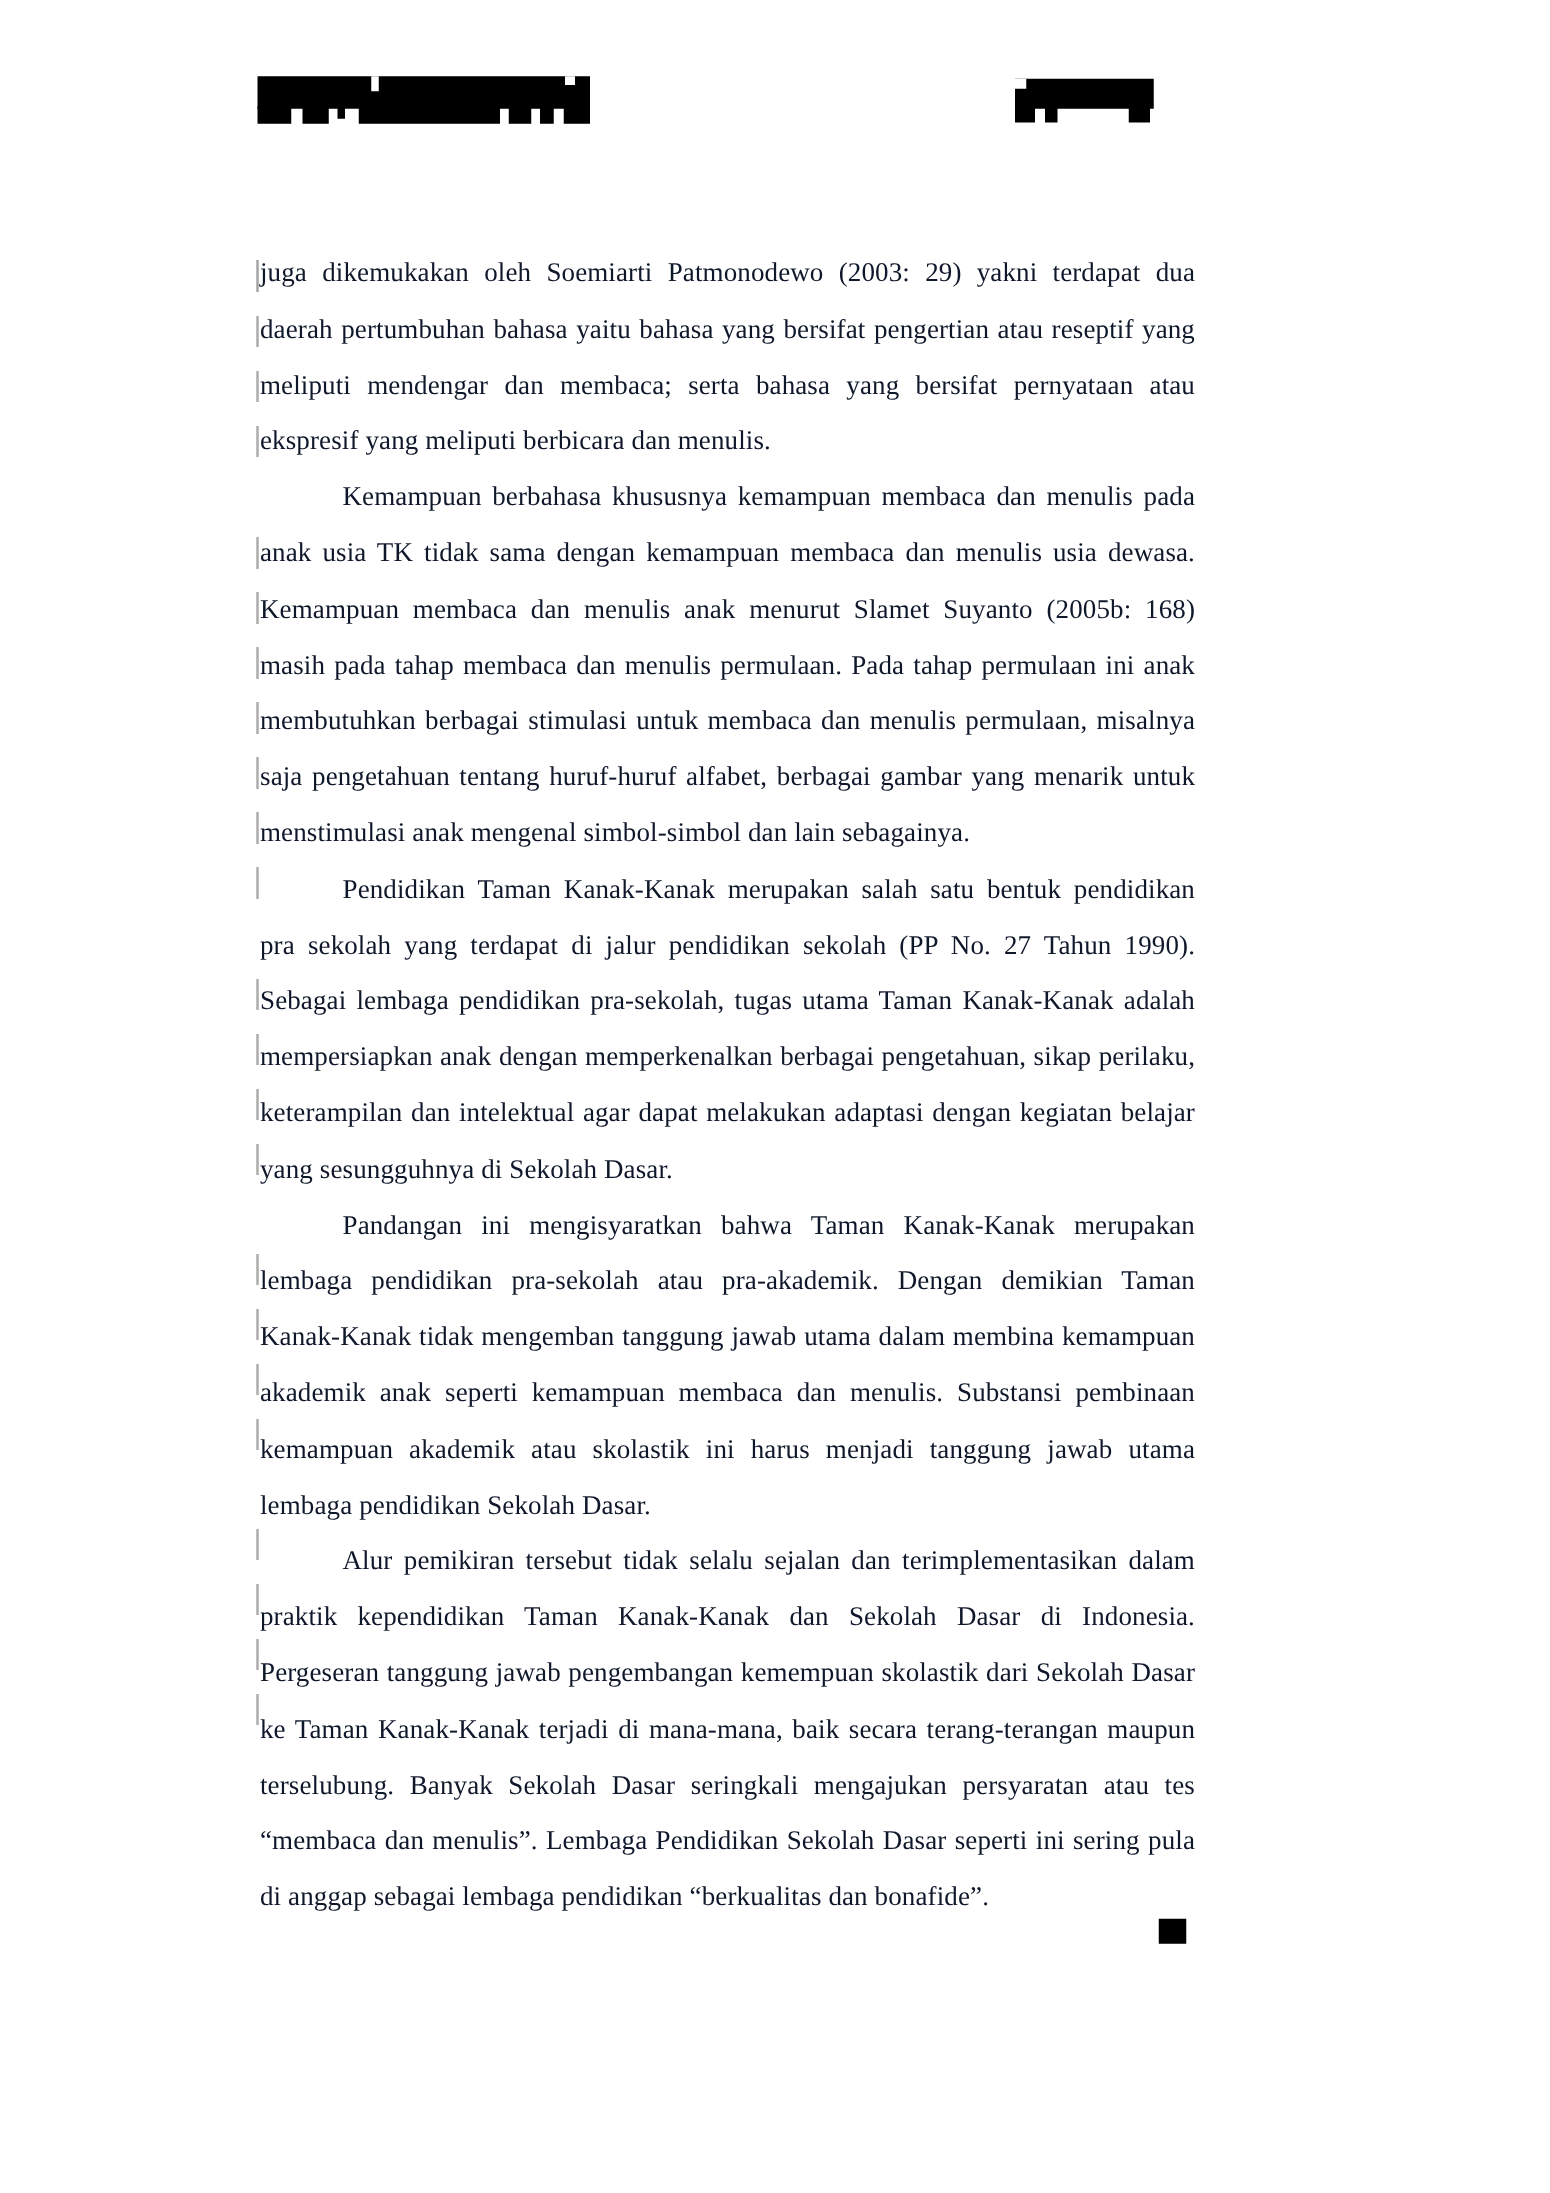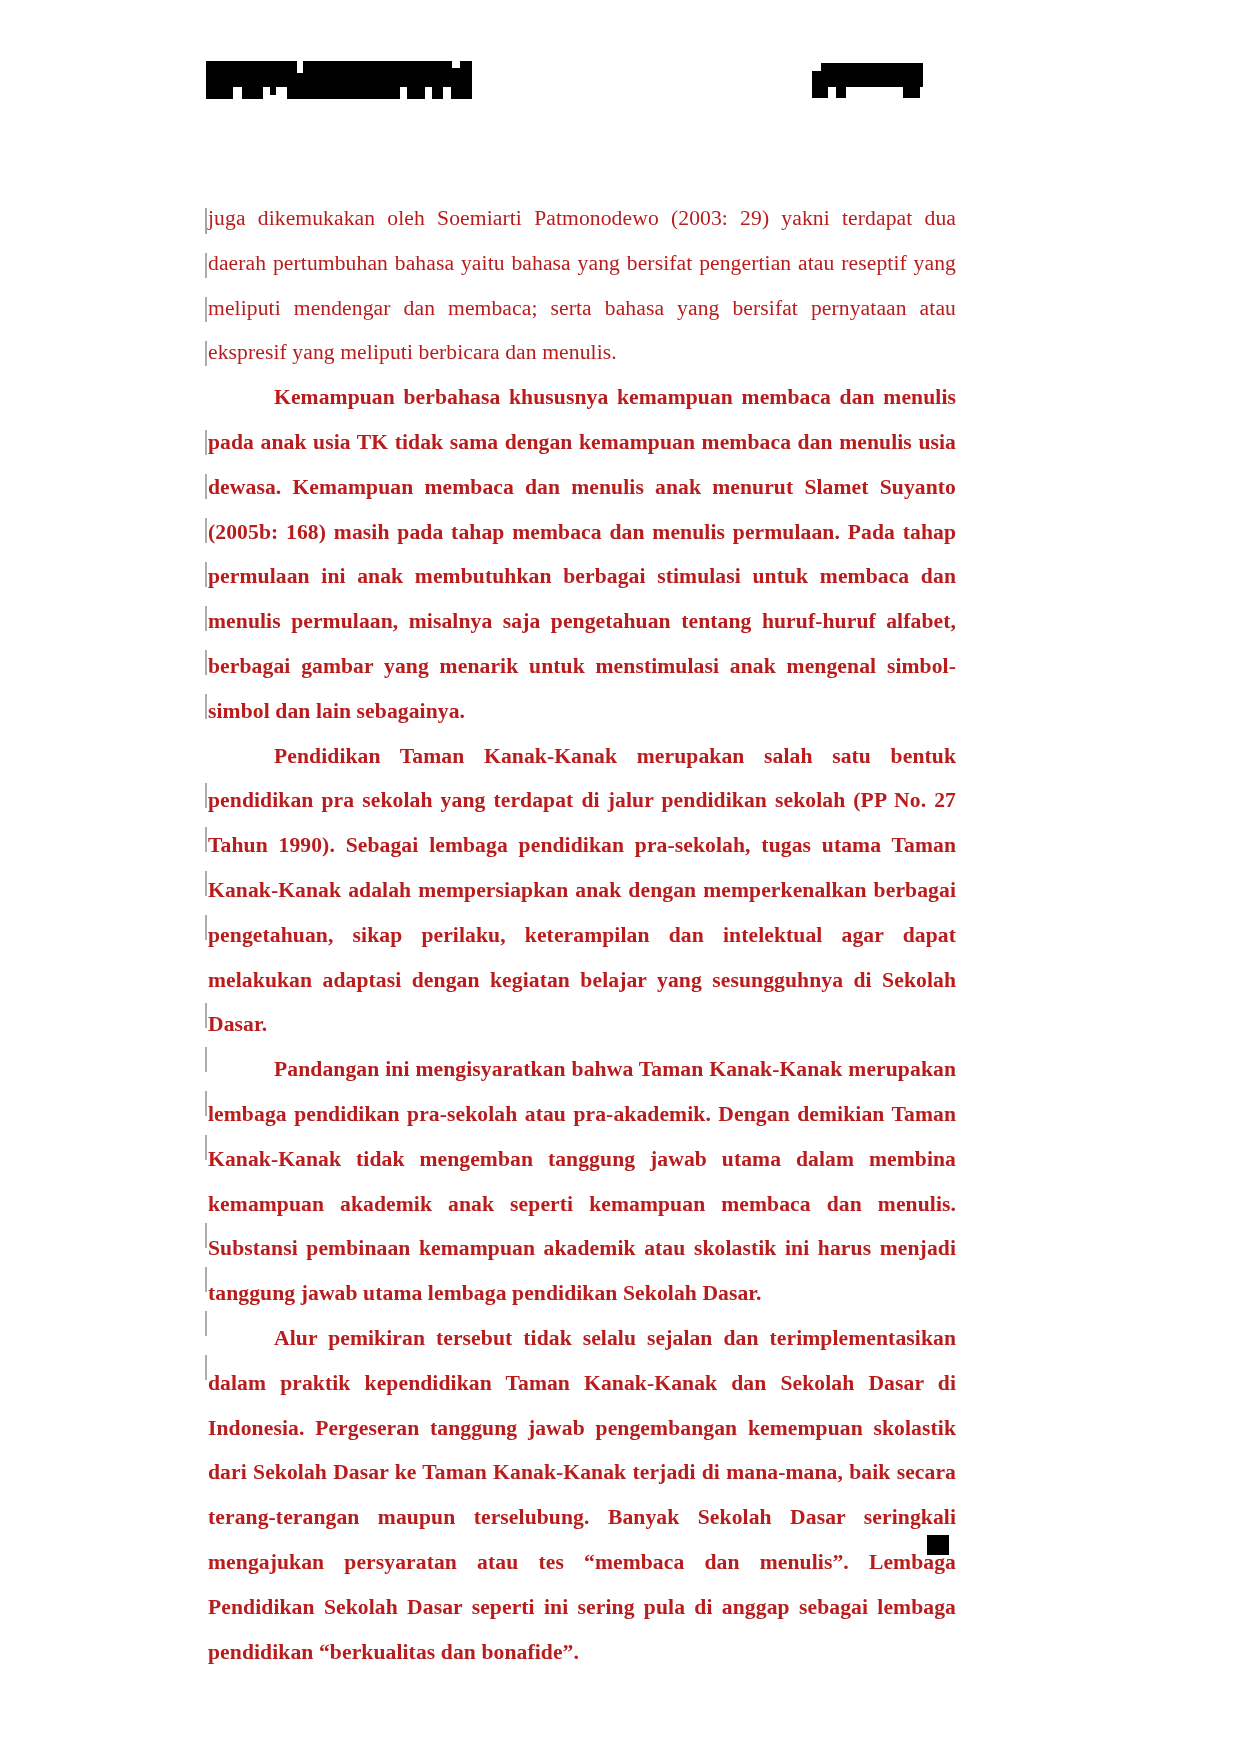--- a/index.html
+++ b/index.html
@@ -7,21 +7,21 @@
     padding: 0;
     background: #ffffff;
   }
   .page {
     position: relative;
     width: 1240px;
     height: 1754px;
     background: #ffffff;
     overflow: hidden;
     font-family: "Liberation Serif", "DejaVu Serif", serif;
-    color: #b91c1c;
+    color: #0f172a;
   }
 
   
   .header {
     position: absolute;
     left: 0;
     top: 0;
     width: 1240px;
     height: 130px;
   }
@@ -59,21 +59,21 @@
     margin: 0;
     text-align: justify;
     font-size: 21.6px;
     line-height: 44.8px;
     letter-spacing: 0.1px;
     text-indent: 0;
     -webkit-hyphens: none;
     hyphens: none;
   }
   .para.indented { text-indent: 66px; }
-  .para + .para { margin-top: 0; font-weight: bold; }
+  .para + .para { margin-top: 0; }
 
   
   .scan-line {
     position: absolute;
     left: 205px;
     top: 208px;
     width: 2px;
     height: 1180px;
     background: linear-gradient(
       to bottom,

